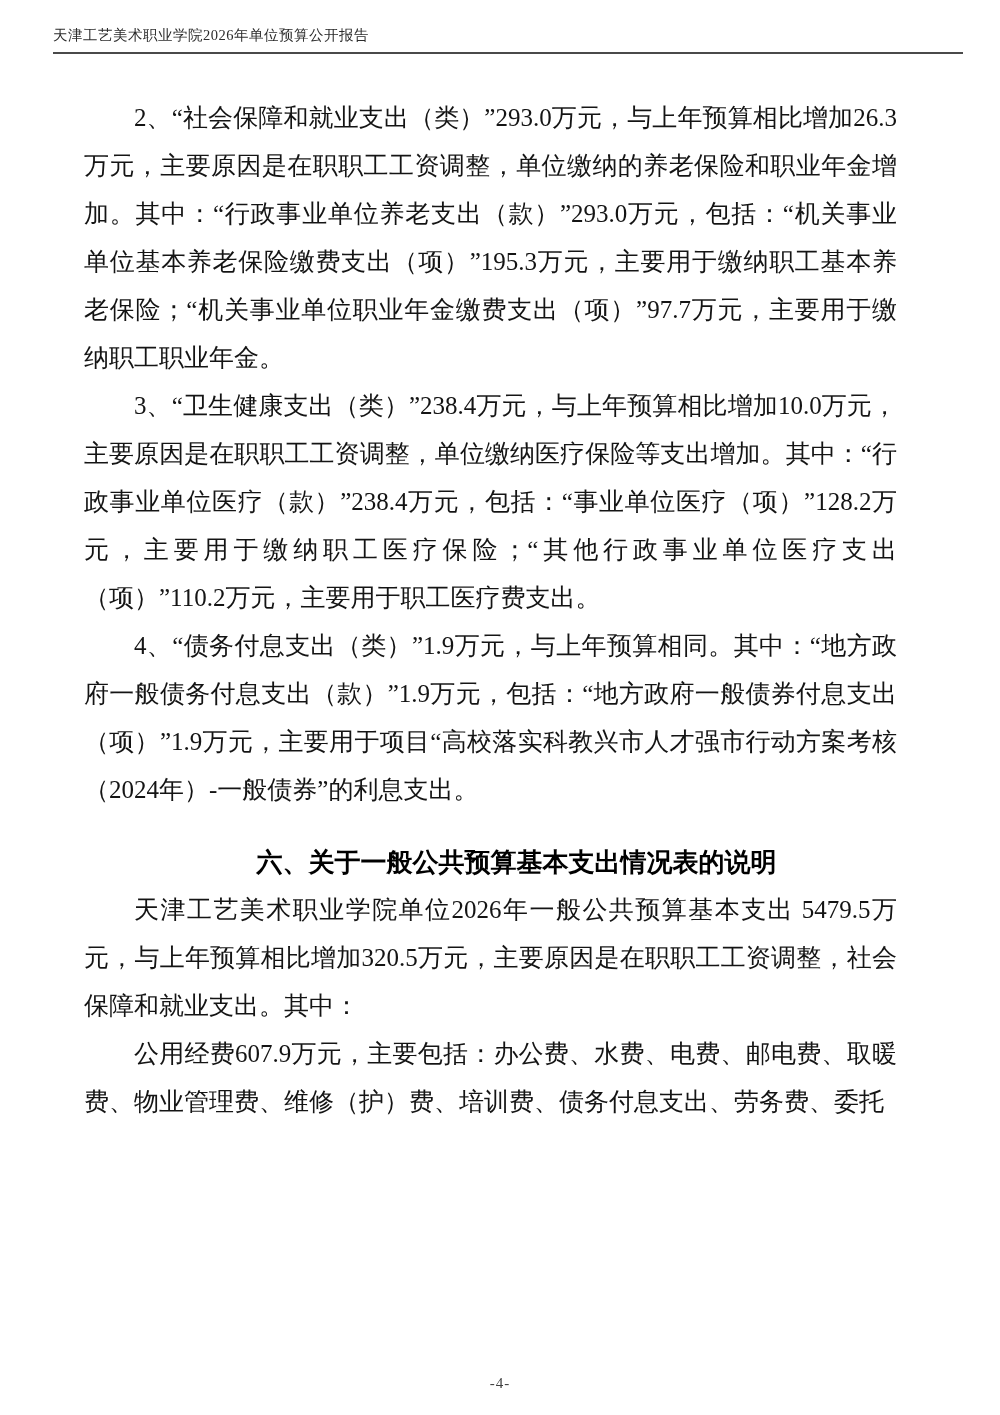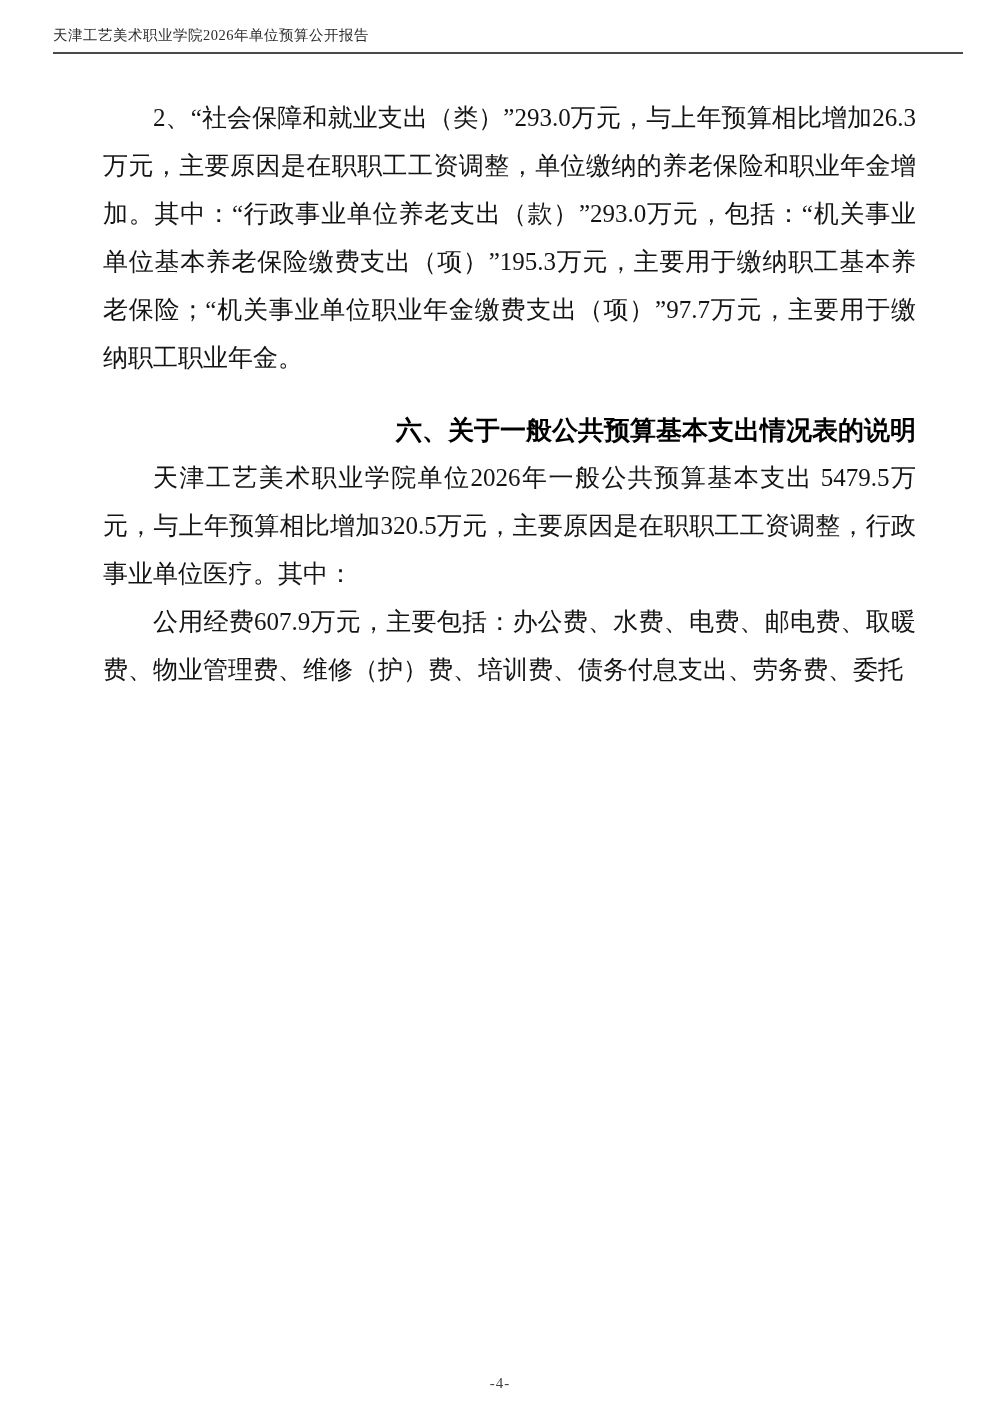--- a/index.html
+++ b/index.html
@@ -23,42 +23,42 @@
     border-bottom: 2px solid #4a4a4a;
   }
   .doc-header-title {
     font-size: 14.5px;
     letter-spacing: 0.5px;
     color: #2b2b2b;
     font-family: "Liberation Serif", "DejaVu Serif", serif;
   }
   .doc-content {
     position: absolute;
-    left: 103px;
+    left: 84px;
     top: 94px;
     width: 813px;
     font-size: 25px;
     line-height: 48px;
     text-align: justify;
     text-justify: inter-character;
     color: #141414;
   }
   .body-para {
     text-indent: 2em;
     margin: 0;
   }
   .section-heading {
     font-family: "Liberation Sans", "DejaVu Sans", sans-serif;
     font-weight: bold;
     font-size: 26px;
     line-height: 48px;
     text-indent: 2em;
     margin: 24px 0 0 0;
     color: #000000;
-    text-align: right;
+    text-align: center;
   }
   .doc-footer {
     position: absolute;
     left: 0;
     top: 1374px;
     width: 100%;
     text-align: center;
   }
   .page-number {
     font-size: 15px;
@@ -71,22 +71,24 @@
 <body>
 
 <div class="page">
 
   <div class="doc-header">
     <div class="doc-header-title">天津工艺美术职业学院2026年单位预算公开报告</div>
   </div>
 
   <div class="doc-content">
     <p class="body-para">2、“社会保障和就业支出（类）”293.0万元，与上年预算相比增加26.3万元，主要原因是在职职工工资调整，单位缴纳的养老保险和职业年金增加。其中：“行政事业单位养老支出（款）”293.0万元，包括：“机关事业单位基本养老保险缴费支出（项）”195.3万元，主要用于缴纳职工基本养老保险；“机关事业单位职业年金缴费支出（项）”97.7万元，主要用于缴纳职工职业年金。</p>
+    <p class="body-para">3、“卫生健康支出（类）”238.4万元，与上年预算相比增加10.0万元，主要原因是在职职工工资调整，单位缴纳医疗保险等支出增加。其中：“行政事业单位医疗（款）”238.4万元，包括：“事业单位医疗（项）”128.2万元，主要用于缴纳职工医疗保险；“其他行政事业单位医疗支出（项）”110.2万元，主要用于职工医疗费支出。</p>
+    <p class="body-para">4、“债务付息支出（类）”1.9万元，与上年预算相同。其中：“地方政府一般债务付息支出（款）”1.9万元，包括：“地方政府一般债券付息支出（项）”1.9万元，主要用于项目“高校落实科教兴市人才强市行动方案考核（2024年）-一般债券”的利息支出。</p>
     <h2 class="section-heading">六、关于一般公共预算基本支出情况表的说明</h2>
-    <p class="body-para">天津工艺美术职业学院单位2026年一般公共预算基本支出 5479.5万元，与上年预算相比增加320.5万元，主要原因是在职职工工资调整，行政事业单位医疗。其中：</p>
+    <p class="body-para">天津工艺美术职业学院单位2026年一般公共预算基本支出 5479.5万元，与上年预算相比增加320.5万元，主要原因是在职职工工资调整，社会保障和就业支出。其中：</p>
     <p class="body-para">公用经费607.9万元，主要包括：办公费、水费、电费、邮电费、取暖费、物业管理费、维修（护）费、培训费、债务付息支出、劳务费、委托</p>
   </div>
 
   <div class="doc-footer">
     <span class="page-number">-4-</span>
   </div>
 
 </div>
 
 </body></html>

